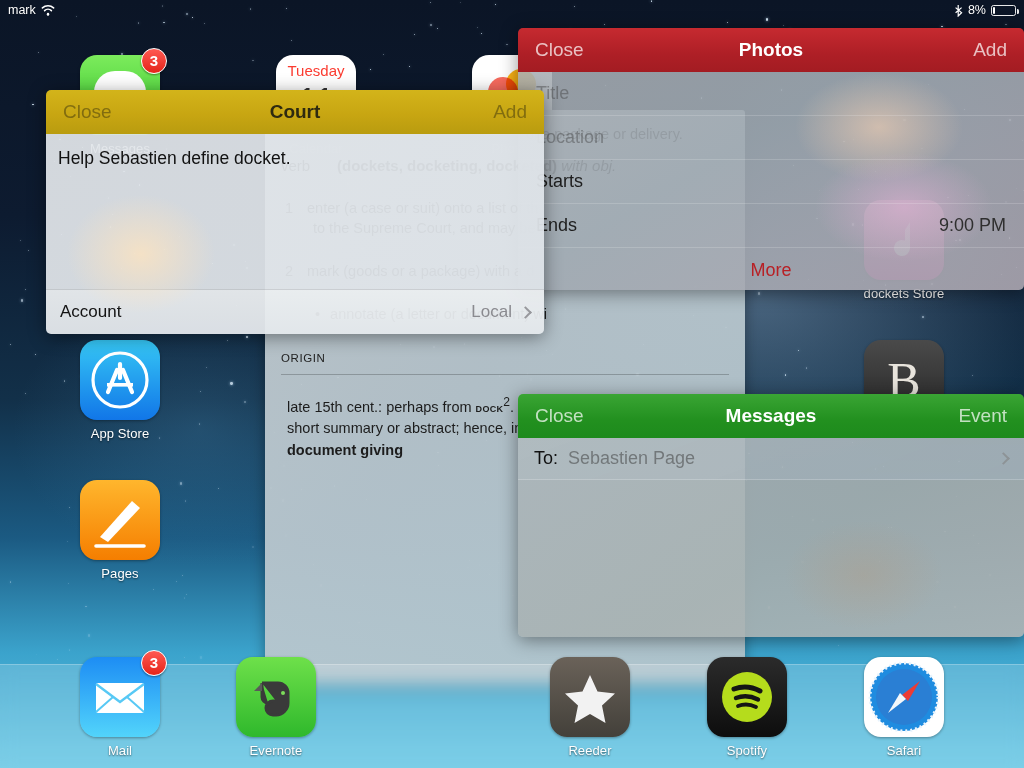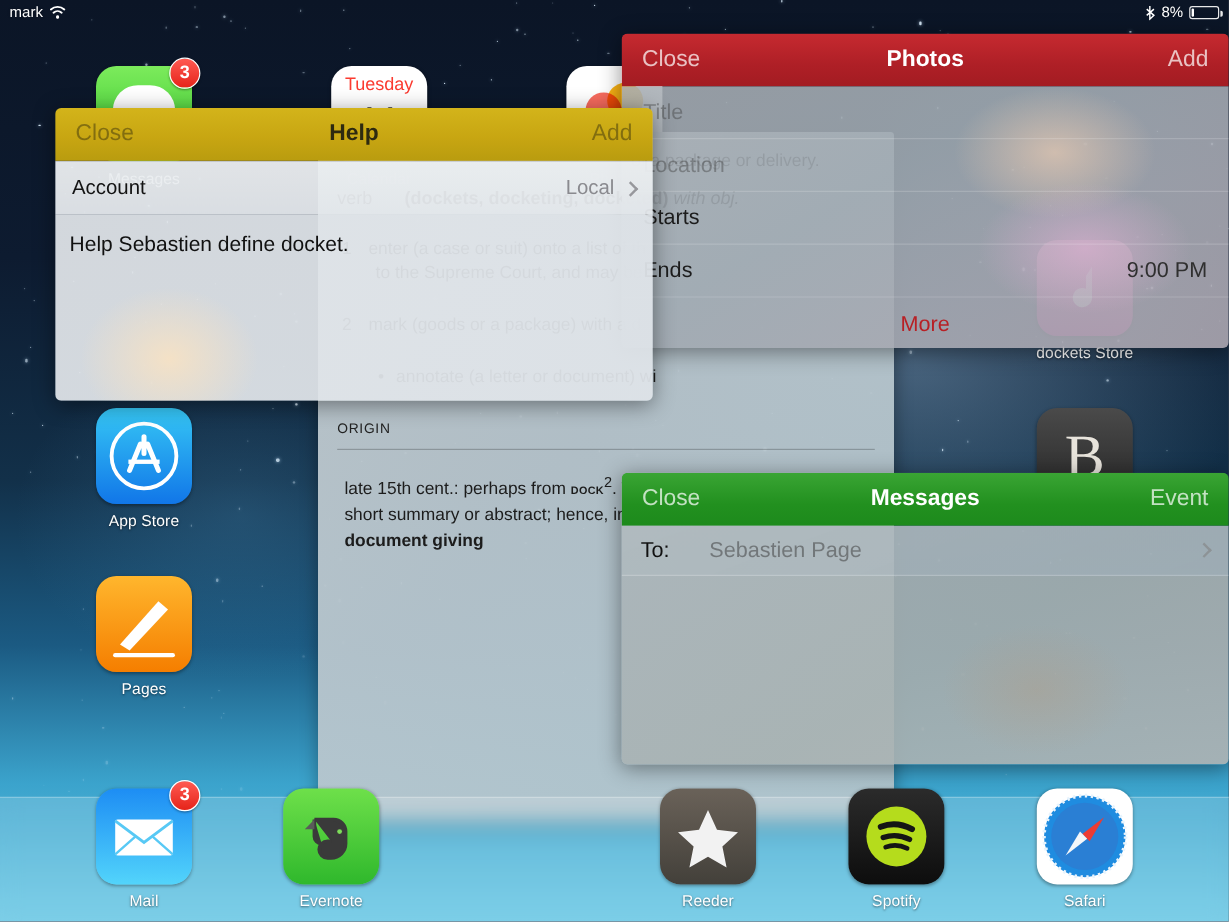--- a/index.html
+++ b/index.html
@@ -189,21 +189,21 @@
   
   #msg-panel { left:518px; top:394px; width:506px; height:243px; }
   #msg-panel .panel-bar { background:linear-gradient(180deg,#3aa534,#22901f 60%,#1d8a1c); }
   #msg-to {
     height:42px; display:flex; align-items:center; padding:0 16px;
     background:linear-gradient(160deg, rgba(176,186,190,0.90), rgba(168,180,186,0.92));
     border-bottom:1px solid rgba(255,255,255,0.20);
     font-size:18px;
   }
   #msg-to .to-lbl { color:#111; margin-right:10px; }
-  #msg-to .to-val { color:rgba(60,60,60,0.52);margin-left:23px; }
+  #msg-to .to-val { color:rgba(60,60,60,0.52); }
   #msg-to .to-chev { margin-left:auto; color:#8b8f92; }
   #msg-area {
     height:157px; position:relative;
     background:linear-gradient(150deg, rgba(170,180,184,0.90), rgba(168,178,178,0.90) 50%, rgba(176,180,180,0.90));
   }
   #msg-area .glow { position:absolute; right:80px; top:40px; width:160px;height:110px;
     background:radial-gradient(ellipse, rgba(180,150,120,0.30), rgba(180,150,120,0) 70%); pointer-events:none;}
 
   
   #statusbar {
@@ -691,33 +691,33 @@
       <span class="ev-label">Ends</span>
       <span class="ev-val">9:00 PM</span>
     </div>
     <div class="ev-more">More</div>
   </div>
 </div>
 
 <div class="panel" id="note-panel">
   <div class="panel-bar">
     <span class="bar-left">Close</span>
-    <span class="bar-title">Help</span>
+    <span class="bar-title">Court</span>
     <span class="bar-right">Add</span>
+  </div>
+  <div id="note-body">
+    <div class="glow"></div>
+    <div id="note-text">Help Sebastien define docket.</div>
   </div>
   <div id="note-footer">
     <span>Account</span>
     <span class="ft-right">
       <span>Local</span>
       <span class="chev"></span>
     </span>
-  </div>
-  <div id="note-body">
-    <div class="glow"></div>
-    <div id="note-text">Help Sebastien define docket.</div>
   </div>
 </div>
 
 <div class="panel" id="msg-panel">
   <div class="panel-bar">
     <span class="bar-left">Close</span>
     <span class="bar-title">Messages</span>
     <span class="bar-right">Event</span>
   </div>
   <div id="msg-to">

